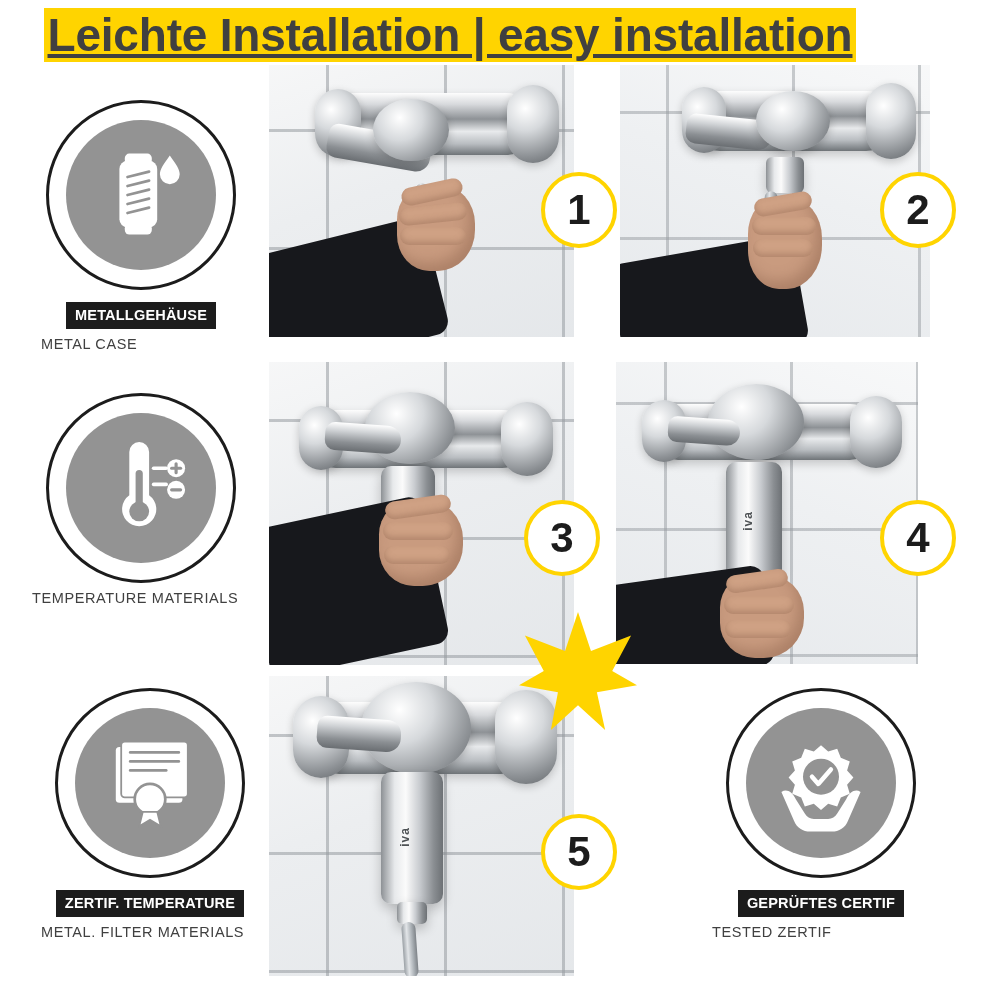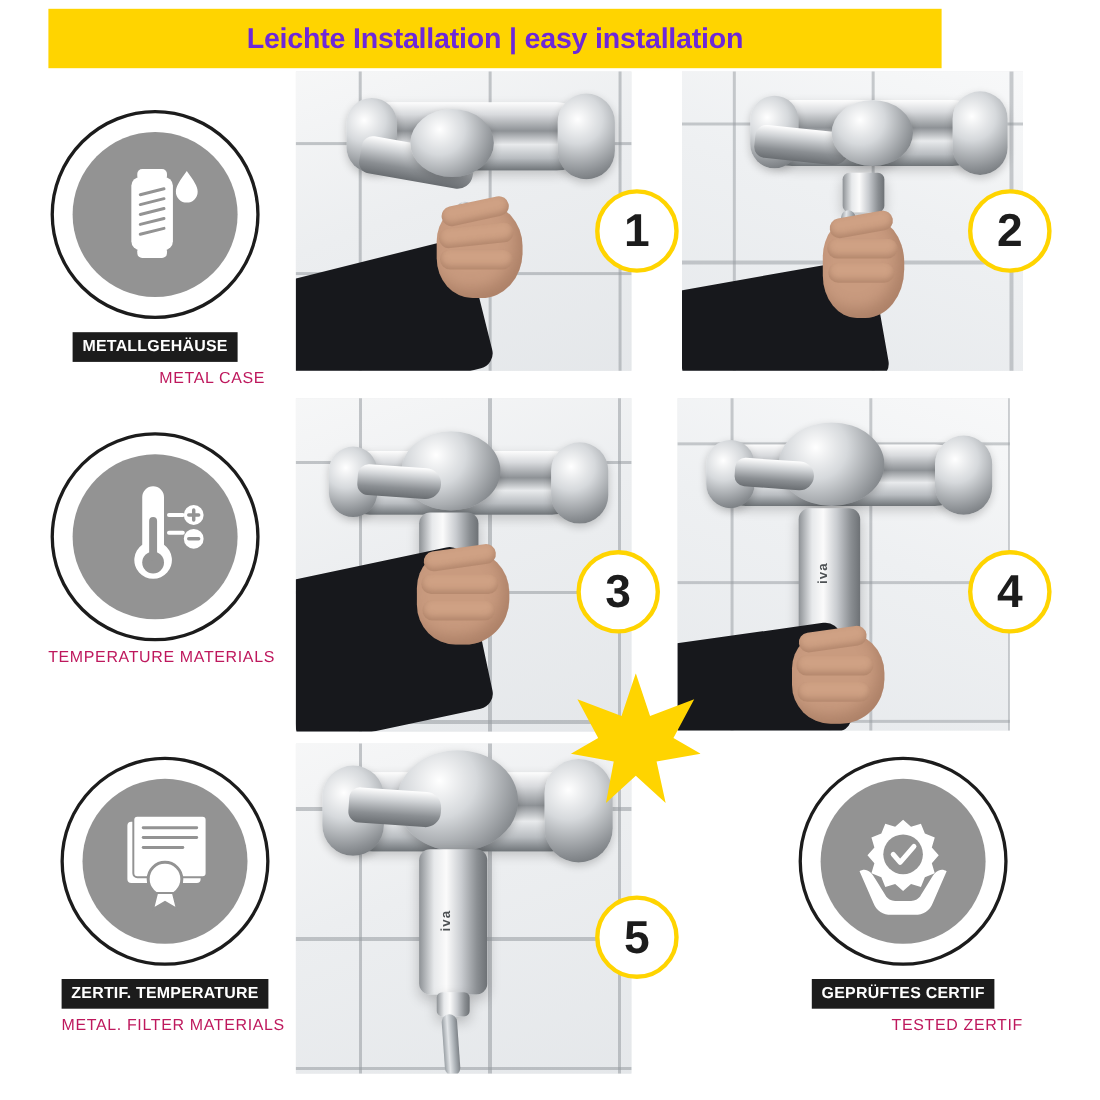--- a/index.html
+++ b/index.html
@@ -11,22 +11,22 @@
   }
   #root { position: relative; width: 1000px; height: 1000px; background: #fff; }
 
   
   .banner {
     position: absolute; left: 44px; top: 8px; width: 812px; height: 54px;
     background: #ffd400;
     display: flex; align-items: center; justify-content: center;
   }
   .banner-text {
-    font-size: 26px; font-weight: bold; color: #6d28d9;
-    letter-spacing: -0.2px; white-space: nowrap;
+    font-size: 46px; font-weight: bold; color: #404040;
+    letter-spacing: -0.2px; white-space: nowrap; text-decoration: underline;
   }
 
   
   .feature { position: absolute; width: 200px; }
   .circle {
     width: 190px; height: 190px; border-radius: 50%;
     border: 3px solid #1c1c1c; background: #ffffff;
     display: flex; align-items: center; justify-content: center;
     margin: 0 auto;
   }
@@ -34,22 +34,22 @@
     width: 150px; height: 150px; border-radius: 50%;
     background: #939393;
     display: flex; align-items: center; justify-content: center;
   }
   .label-black {
     margin: 12px auto 0; background: #1c1c1c; color: #ffffff;
     font-size: 14.5px; font-weight: bold; letter-spacing: 0.2px;
     padding: 5px 9px 6px; display: table; white-space: nowrap;
   }
   .label-grey {
-    margin: 7px auto 0; color: #be185d; font-size: 14.5px;
-    letter-spacing: 0.6px; text-align: right; white-space: nowrap;
+    margin: 7px auto 0; color: #404040; font-size: 14.5px;
+    letter-spacing: 0.6px; text-align: left; white-space: nowrap;
   }
 
   #feature-metal-case { left: 41px; top: 100px; }
   #feature-temperature { left: 32px; top: 393px; width: 218px; }
   #feature-certified { left: 41px; top: 688px; width: 218px; }
   #feature-tested { left: 712px; top: 688px; width: 218px; }
 
   #feature-temperature .circle, #feature-certified .circle, #feature-tested .circle { margin: 0 auto; }
 
   

